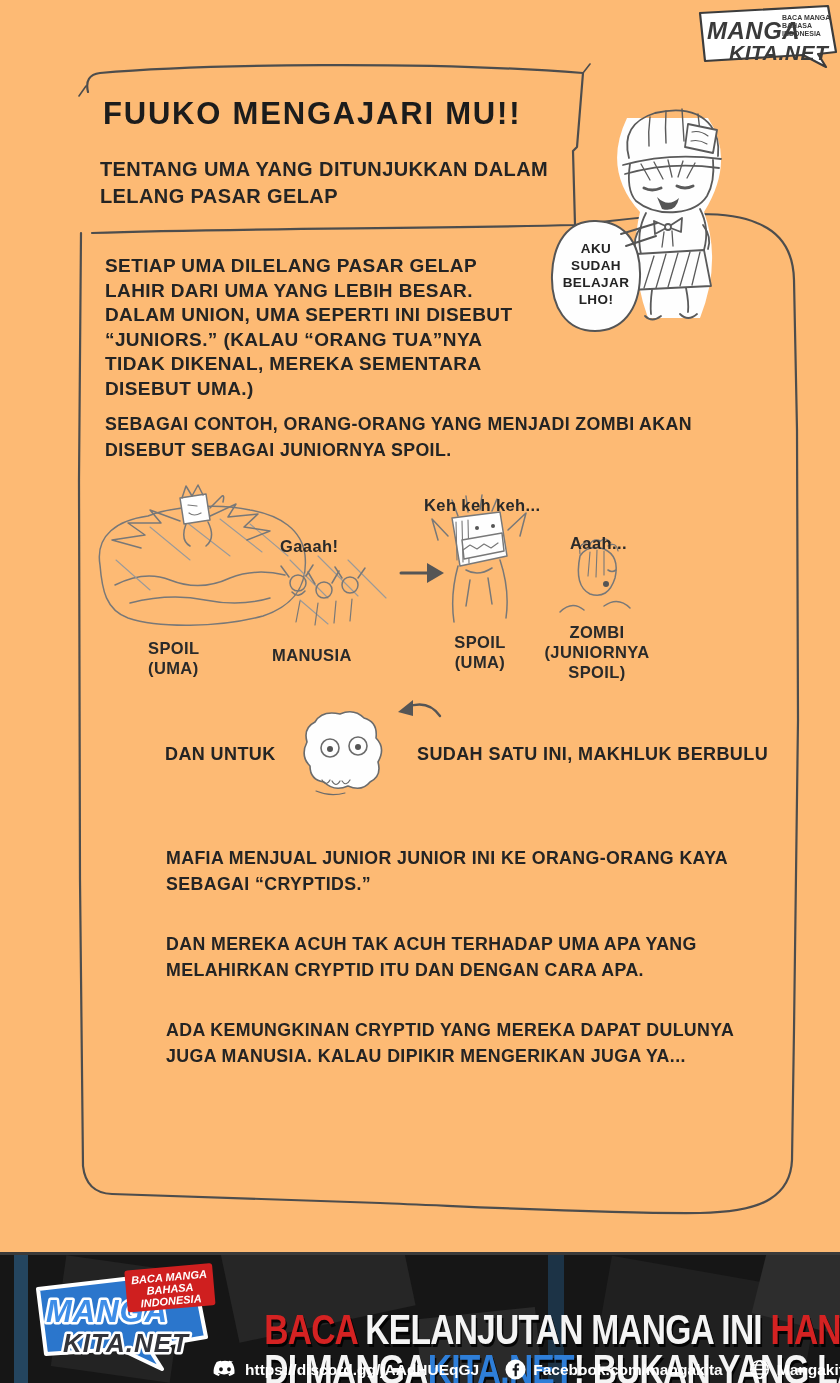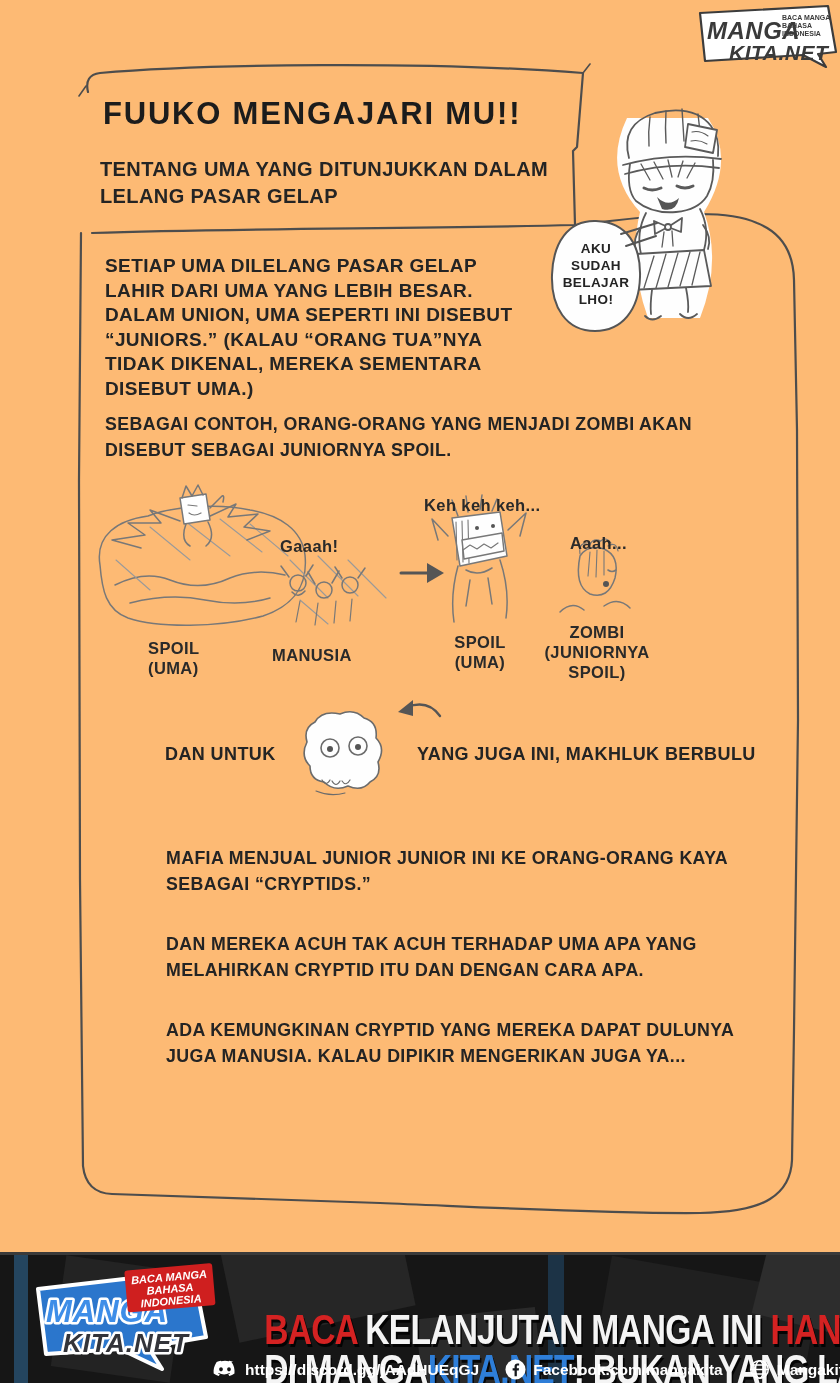--- a/index.html
+++ b/index.html
@@ -170,21 +170,21 @@
   <div class="abs comic lbl" style="left:148px;top:638px">SPOIL
 (UMA)</div>
   <div class="abs comic lbl" style="left:272px;top:645px">MANUSIA</div>
   <div class="abs comic lbl center" style="left:445px;top:632px;width:70px">SPOIL
 (UMA)</div>
   <div class="abs comic lbl center" style="left:538px;top:622px;width:118px">ZOMBI
 (JUNIORNYA
 SPOIL)</div>
 
   <div class="abs comic p3line" style="left:165px;top:743px">DAN UNTUK</div>
-  <div class="abs comic p3line" style="left:417px;top:743px">YANG JUGA INI, MAKHLUK BERBULU</div>
+  <div class="abs comic p3line" style="left:417px;top:743px">SUDAH SATU INI, MAKHLUK BERBULU</div>
 
   <div class="abs comic pbody" style="left:166px;top:845px;width:660px">MAFIA MENJUAL JUNIOR JUNIOR INI KE ORANG-ORANG KAYA
 SEBAGAI “CRYPTIDS.”</div>
   <div class="abs comic pbody" style="left:166px;top:931px;width:660px">DAN MEREKA ACUH TAK ACUH TERHADAP UMA APA YANG
 MELAHIRKAN CRYPTID ITU DAN DENGAN CARA APA.</div>
   <div class="abs comic pbody" style="left:166px;top:1017px;width:660px">ADA KEMUNGKINAN CRYPTID YANG MEREKA DAPAT DULUNYA
 JUGA MANUSIA. KALAU DIPIKIR MENGERIKAN JUGA YA...</div>
 
   <div class="footer">
     <div class="collage">

